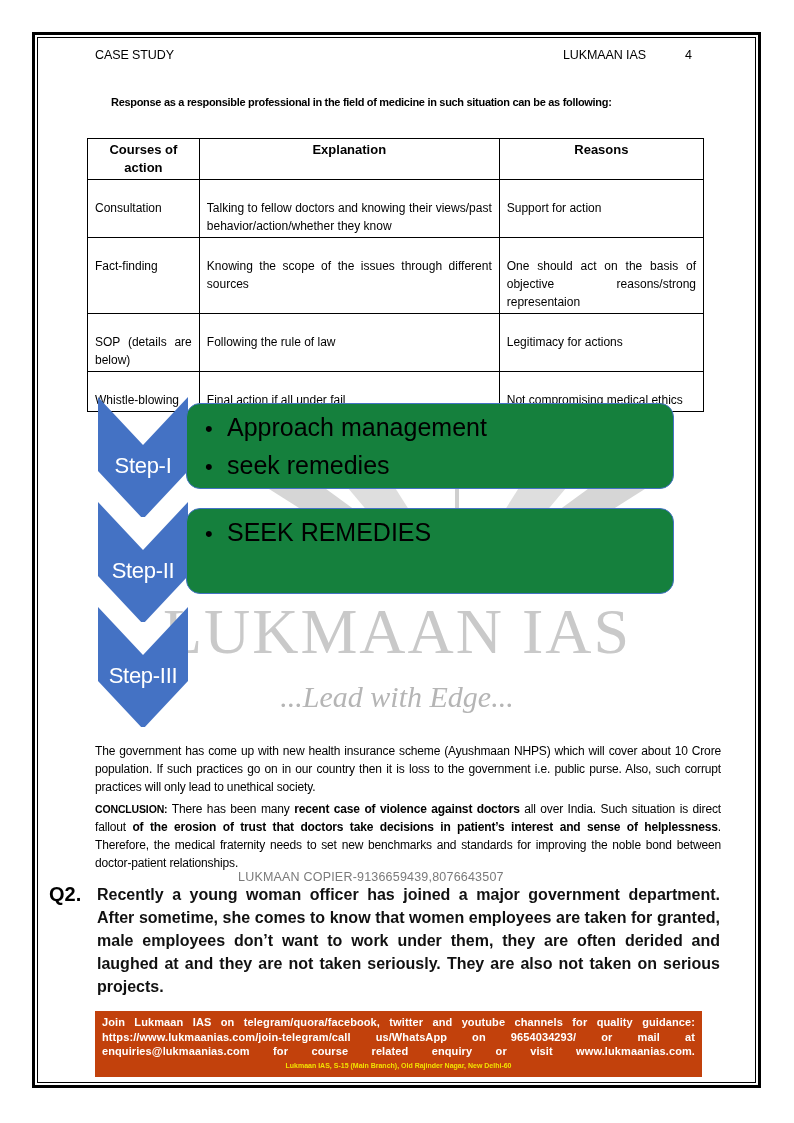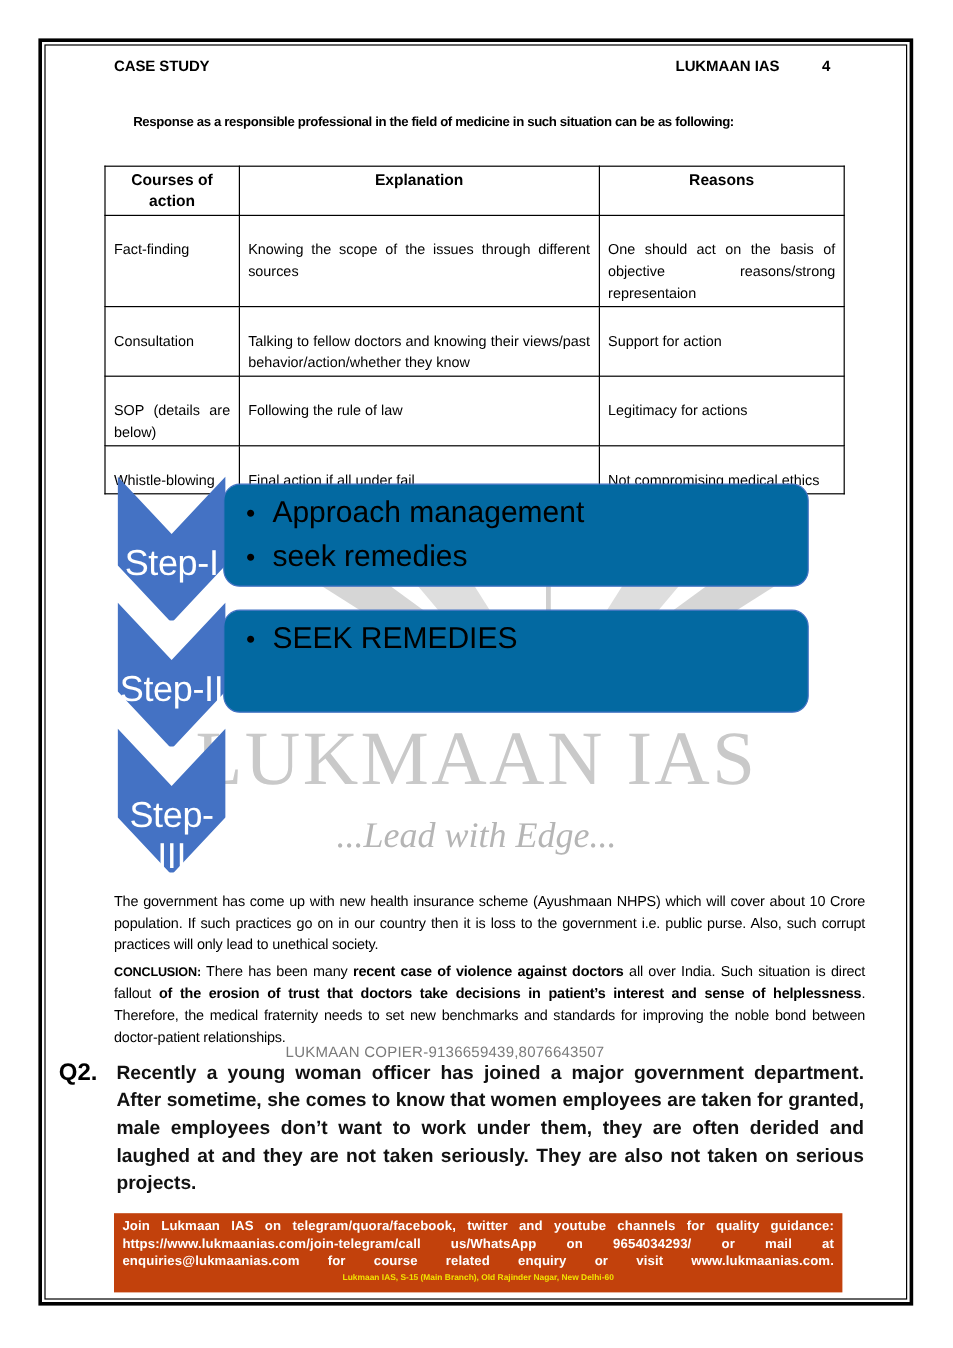--- a/index.html
+++ b/index.html
@@ -2,21 +2,21 @@
 <html><head>
 <meta charset="utf-8">
 <style>
   html, body { margin: 0; padding: 0; background: #ffffff; }
   body { width: 794px; height: 1123px; position: relative; overflow: hidden;
          font-family: "Liberation Sans", sans-serif; color: #000; }
   .frame-outer { position: absolute; left: 32px; top: 32px; width: 729px; height: 1056px;
                  border: 3px solid #000; box-sizing: border-box; }
   .frame-inner { position: absolute; left: 37px; top: 37px; width: 719px; height: 1046px;
                  border: 1px solid #000; box-sizing: border-box; }
-  .hdr { position: absolute; top: 48px; font-size: 12.5px; font-weight: bold; letter-spacing: -0.1px; }
+  .hdr { position: absolute; top: 48px; font-size: 12.5px; font-weight: normal; letter-spacing: -0.1px; }
   .hdr-left { left: 95px; }
   .hdr-right { left: 563px; }
   .hdr-page { left: 685px; }
   .intro { position: absolute; left: 95px; top: 96px; font-size: 11px; font-weight: bold; letter-spacing: -0.3px; margin-left: 16px; }
 
   table.coa { position: absolute; left: 87px; top: 138px; width: 617px; border-collapse: collapse;
               font-size: 12px; line-height: 18px; }
   table.coa th, table.coa td { border: 1px solid #000; vertical-align: top; padding: 19px 7px 2px 7px; }
   table.coa th { font-weight: bold; text-align: center; font-size: 13px; padding-top: 2px; }
   table.coa td { text-align: justify; text-align-last: left; }
@@ -25,22 +25,22 @@
   .watermark-zone { position: absolute; left: 97px; top: 395px; width: 600px; height: 330px; }
   .wm-fan { position: absolute; left: 150px; top: 80px; width: 420px; height: 110px; }
   .wm-text { position: absolute; left: 0; top: 200px; width: 600px; text-align: center;
              font-family: "Liberation Serif", serif; font-size: 64px; color: #c9c9c9; letter-spacing: 2px; }
   .wm-tag { position: absolute; left: 0; top: 285px; width: 600px; text-align: center;
             font-family: "Liberation Serif", serif; font-style: italic; font-size: 30px; color: #b5b5b5; }
 
   .step { position: absolute; left: 98px; width: 580px; height: 120px; }
   .chev { position: absolute; left: 0; top: 0; width: 90px; height: 120px; }
   .chev-label { position: absolute; left: 0; width: 90px; text-align: center; color: #fff;
-                font-size: 30px; top: 56px; letter-spacing: -0.3px; }
-  .box { position: absolute; left: 88px; top: 6px; width: 488px; height: 86px; background: #0369a1;
+                font-size: 22px; top: 56px; letter-spacing: -0.3px; }
+  .box { position: absolute; left: 88px; top: 6px; width: 488px; height: 86px; background: #15803d;
          border: 1.5px solid #4472c4; border-radius: 14px; box-sizing: border-box; padding: 5px 0 0 18px; }
   .box ul { margin: 0; padding: 0; list-style: none; }
   .box li { font-size: 25px; line-height: 37px; color: #000; white-space: nowrap; }
   .box li::before { content: "\2022"; display: inline-block; width: 22px; font-size: 22px; }
 
   .para { position: absolute; left: 95px; width: 626px; font-size: 12px; line-height: 18px;
           text-align: justify; letter-spacing: -0.15px; }
   .p1 { top: 742px; }
   .p2 { top: 800px; }
   .p2 b.small-cap { font-size: 10.5px; }
@@ -70,28 +70,28 @@
 <table class="coa">
   <thead>
     <tr>
       <th class="c1">Courses of action</th>
       <th class="c2">Explanation</th>
       <th class="c3">Reasons</th>
     </tr>
   </thead>
   <tbody>
     <tr>
+      <td>Consultation</td>
+      <td>Talking to fellow doctors and knowing their views/past behavior/action/whether they know</td>
+      <td>Support for action</td>
+    </tr>
+    <tr>
       <td>Fact-finding</td>
       <td>Knowing the scope of the issues through different sources</td>
       <td>One should act on the basis of objective reasons/strong representaion</td>
-    </tr>
-    <tr>
-      <td>Consultation</td>
-      <td>Talking to fellow doctors and knowing their views/past behavior/action/whether they know</td>
-      <td>Support for action</td>
     </tr>
     <tr>
       <td>SOP (details are below)</td>
       <td>Following the rule of law</td>
       <td>Legitimacy for actions</td>
     </tr>
     <tr>
       <td>Whistle-blowing</td>
       <td>Final action if all under fail</td>
       <td>Not compromising medical ethics</td>

